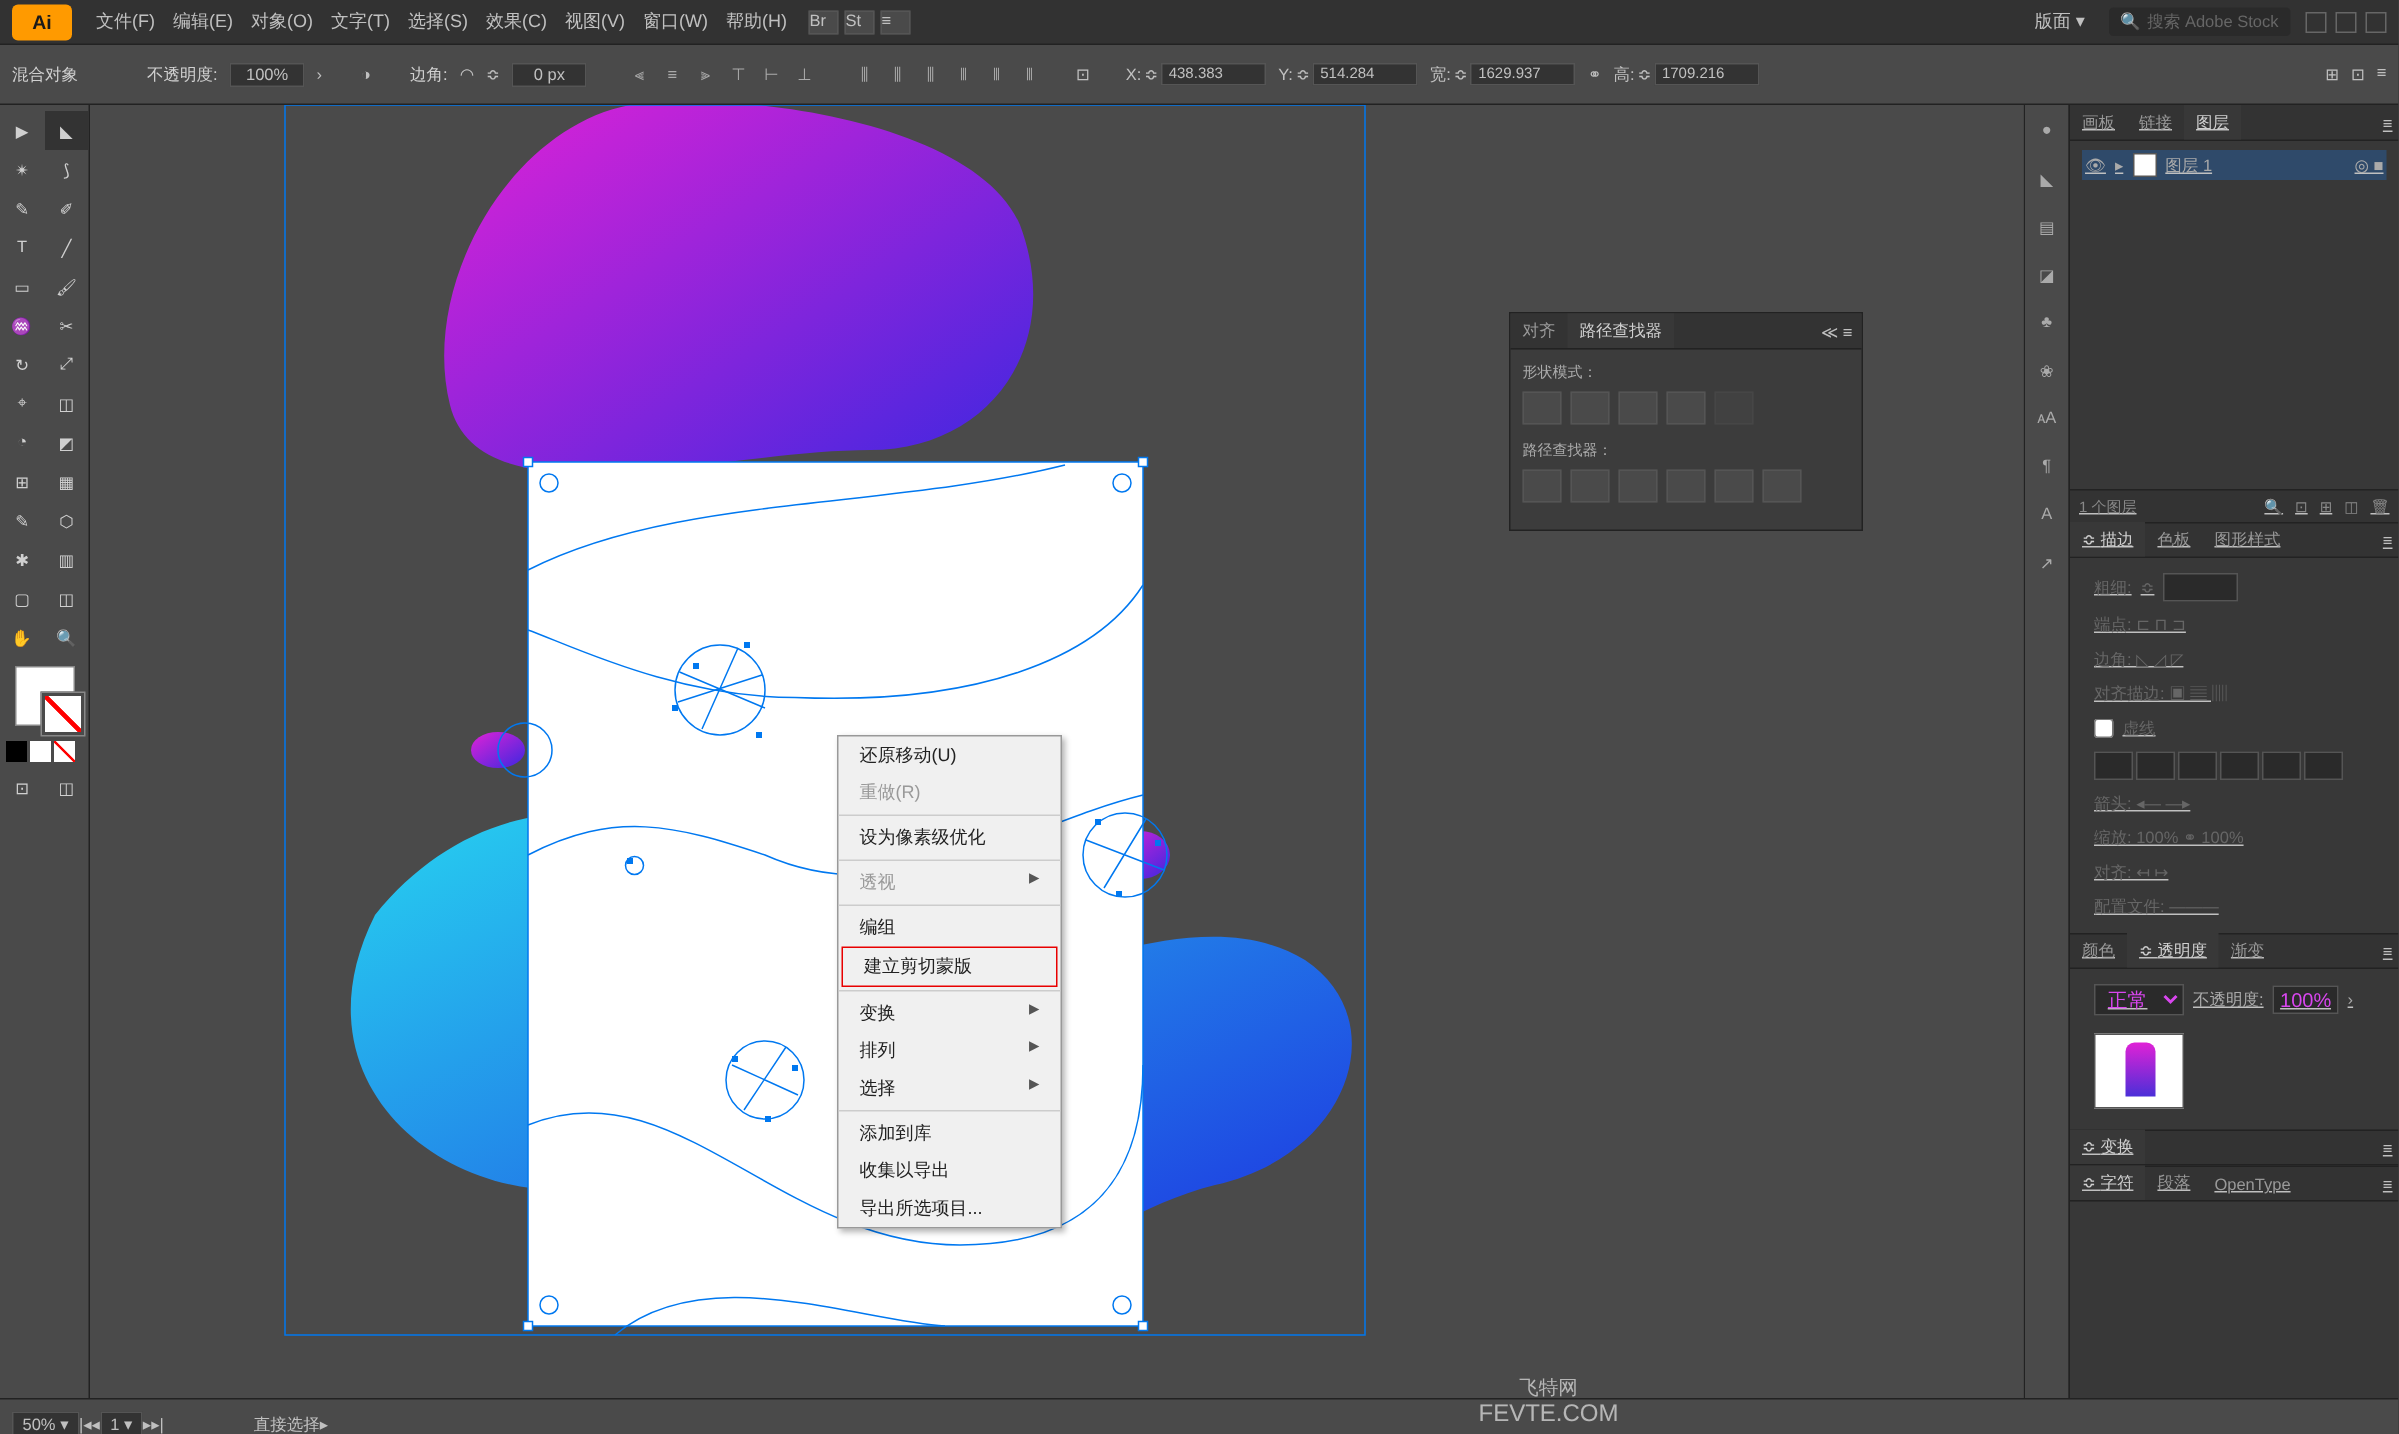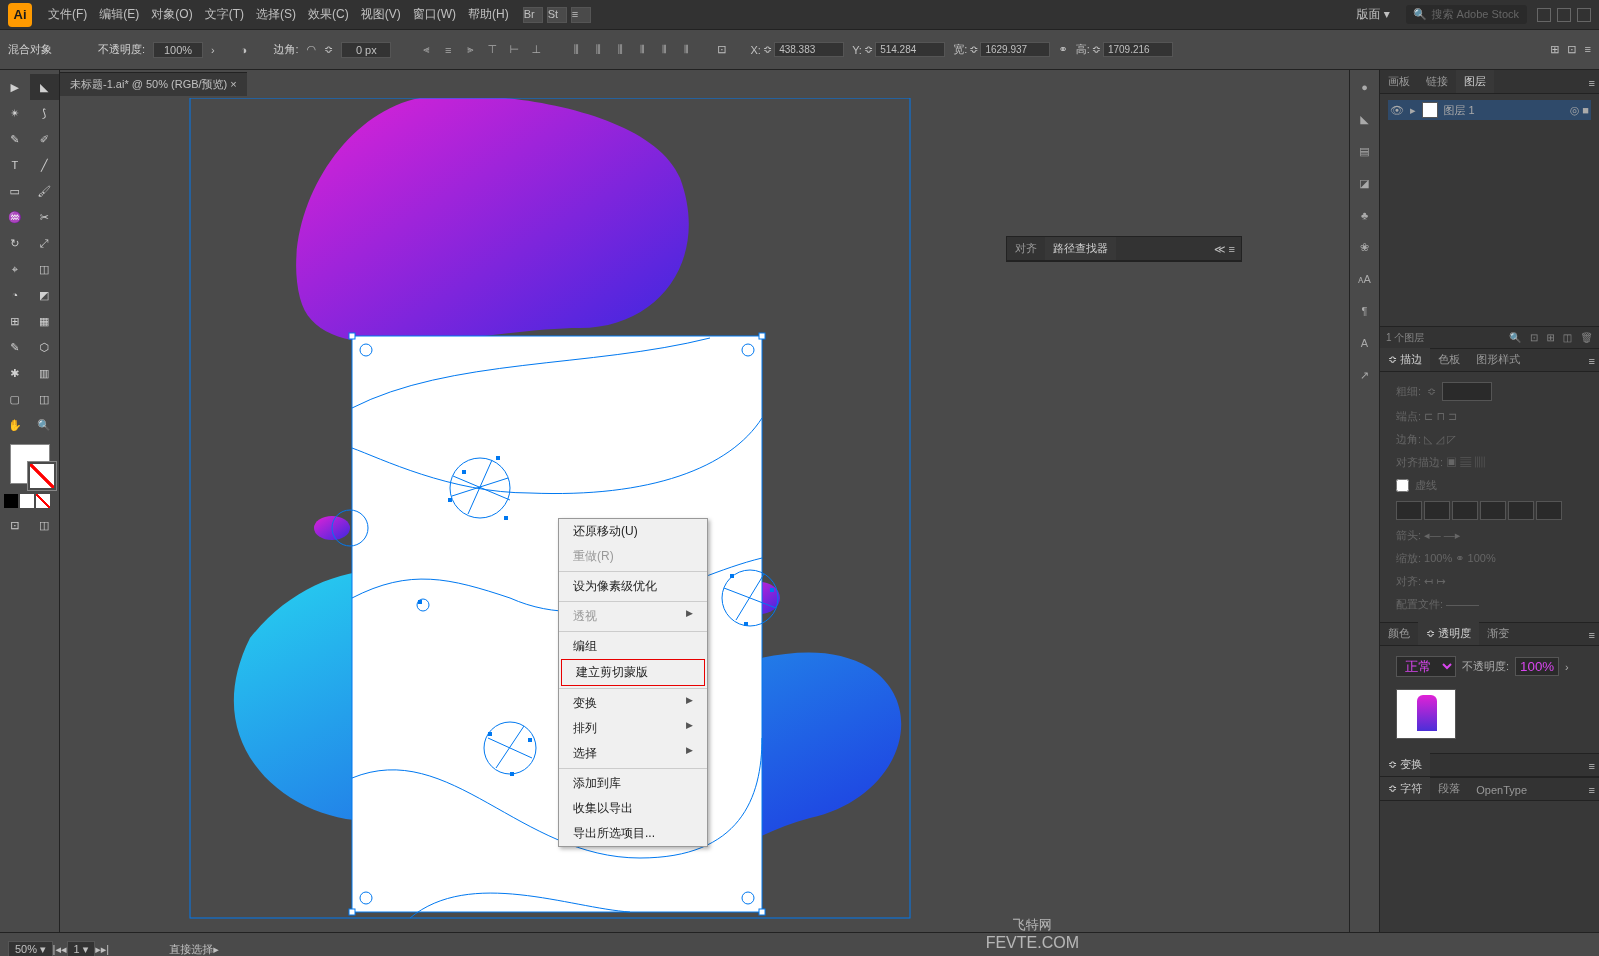--- a/index.html
+++ b/index.html
@@ -1,20 +1,20 @@
 <!DOCTYPE html>
 <html><head>
 <meta charset="utf-8">
 <style>
 * { margin: 0; padding: 0; box-sizing: border-box; font-family: "Microsoft YaHei", sans-serif; }
 body { background: #323232; width: 1599px; height: 956px; overflow: hidden; color: #c0c0c0; font-size: 11px; position: relative; }
 
 
 .menubar { height: 30px; background: #323232; display: flex; align-items: center; padding: 0 8px; border-bottom: 1px solid #222; }
-.app-icon { width: 24px; height: 24px; background: #ff9a00; color: #1a1a1a; font-weight: bold; border-radius: 4px; display: flex; align-items: center; justify-content: center; font-size: 13px; margin-right: 10px; }
+.app-icon { width: 40px; height: 24px; background: #ff9a00; color: #1a1a1a; font-weight: bold; border-radius: 4px; display: flex; align-items: center; justify-content: center; font-size: 13px; margin-right: 10px; }
 .menubar .menu-item { padding: 0 6px; cursor: pointer; font-size: 12px; }
 .menubar .right { margin-left: auto; display: flex; align-items: center; gap: 10px; }
 .menubar .mosaic { display: flex; gap: 4px; margin-left: 8px; }
 .menubar .mosaic span { width: 20px; height: 16px; background: #4a4a4a; border: 1px solid #555; }
 .search-stock { background: #2a2a2a; padding: 2px 8px; border-radius: 3px; color: #666; display: flex; align-items: center; gap: 4px; }
 .win-ctl { display: flex; gap: 6px; }
 .win-ctl span { width: 14px; height: 14px; border: 1px solid #666; }
 
 
 .controlbar { height: 40px; background: #4a4a4a; display: flex; align-items: center; padding: 0 8px; border-bottom: 1px solid #222; gap: 8px; }
@@ -44,21 +44,21 @@
 .canvas-wrap { flex: 1; display: flex; flex-direction: column; background: #4a4a4a; position: relative; }
 .doc-tab { height: 28px; display: flex; align-items: center; }
 .doc-tab .tab { background: #383838; padding: 4px 10px; border-top: 1px solid #222; font-size: 11px; }
 .canvas-area { flex: 1; background: #4a4a4a; position: relative; overflow: hidden; }
 .artboard-art { position: absolute; left: 110px; top: 0; width: 760px; height: 820px; }
 
 
 .right-dock { width: 30px; background: #4a4a4a; border-left: 1px solid #222; display: flex; flex-direction: column; align-items: center; padding-top: 8px; gap: 14px; }
 .right-dock .dock-ico { width: 18px; height: 18px; color: #aaa; display: flex; align-items: center; justify-content: center; }
 
-.panels { width: 220px; background: #383838; border-left: 1px solid #222; display: flex; flex-direction: column; overflow: hidden; }
+.panels { width: 220px; background: #383838; border-left: 1px solid #222; display: flex; flex-direction: column; overflow: hidden; text-decoration: underline; }
 .panel-tabs { display: flex; height: 24px; background: #333; align-items: flex-end; border-bottom: 1px solid #222; }
 .panel-tab { padding: 4px 8px; font-size: 11px; color: #999; }
 .panel-tab.active { background: #383838; color: #d0d0d0; }
 .panel-body { padding: 6px 8px; font-size: 11px; color: #aaa; }
 .layer-row { display: flex; align-items: center; gap: 6px; padding: 2px; background: #2f4a6a; }
 .layer-row .eye { width: 14px; }
 .layer-row .thumb { width: 16px; height: 16px; background: #fff; border: 1px solid #555; }
 .panel-section { border-top: 1px solid #222; }
 .stroke-row { display: flex; align-items: center; gap: 6px; padding: 4px 8px; }
 .inp-small { background: #2a2a2a; border: 1px solid #555; padding: 1px 4px; width: 50px; color: #d946ef; }
@@ -255,25 +255,20 @@
         <span class="ms2"></span>
         <span class="ms3"></span>
       </div>
     <div class="tool-row">
         <div class="tool-btn">⊡</div>
         <div class="tool-btn">◫</div>
       </div>
   </div>
 
   <div class="canvas-wrap">
-    <div class="doc-tab">
-      <div class="tab">
-        <span>未标题-1.ai* @ 50% (RGB/预览)</span> <span>×</span>
-      </div>
-    </div>
     <div class="canvas-area">
       <svg class="artboard-art" viewBox="0 0 760 820">
         <defs>
           <linearGradient id="g1" x1="0" y1="0" x2="1" y2="1">
             <stop offset="0" stop-color="#e022d6"></stop>
               <stop offset="1" stop-color="#3c27e0"></stop>
           </linearGradient>
           <linearGradient id="g2" x1="0" y1="0" x2="1" y2="1">
             <stop offset="0" stop-color="#27d3f0"></stop>
               <stop offset="1" stop-color="#1d2de0"></stop>
@@ -365,20 +360,39 @@
         <div class="ci">收集以导出</div>
         <div class="ci">导出所选项目...</div>
       </div>
 
       <div class="floater">
         <div class="panel-tabs">
           <div class="panel-tab">对齐</div>
           <div class="panel-tab active">路径查找器</div>
           <div style="margin-left:auto;padding:4px 6px">≪ ≡</div>
         </div>
+        <div class="floater-body">
+          <div class="lbl">形状模式：</div>
+          <div class="btn-row">
+            <div class="b"></div>
+            <div class="b"></div>
+            <div class="b"></div>
+            <div class="b"></div>
+            <div class="b dis"></div>
+          </div>
+          <div class="lbl">路径查找器：</div>
+          <div class="btn-row">
+            <div class="b"></div>
+            <div class="b"></div>
+            <div class="b"></div>
+            <div class="b"></div>
+            <div class="b"></div>
+            <div class="b"></div>
+          </div>
+        </div>
       </div>
     </div>
   </div>
 
   <div class="right-dock">
     <div class="dock-ico">●</div>
     <div class="dock-ico">◣</div>
     <div class="dock-ico">▤</div>
     <div class="dock-ico">◪</div>
     <div class="dock-ico">♣</div>

